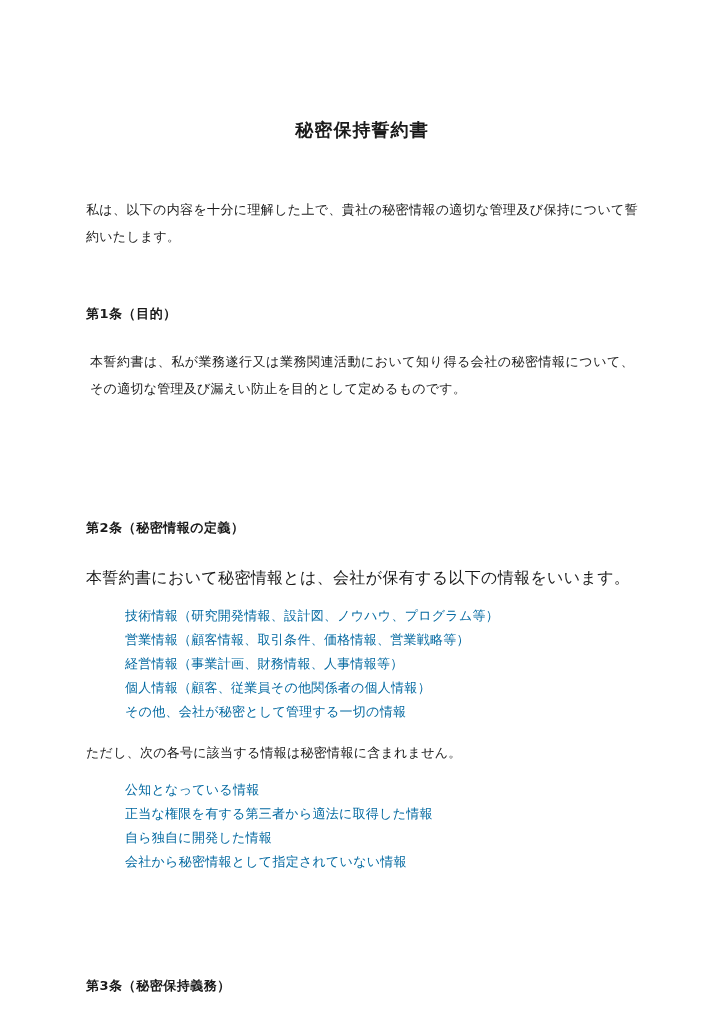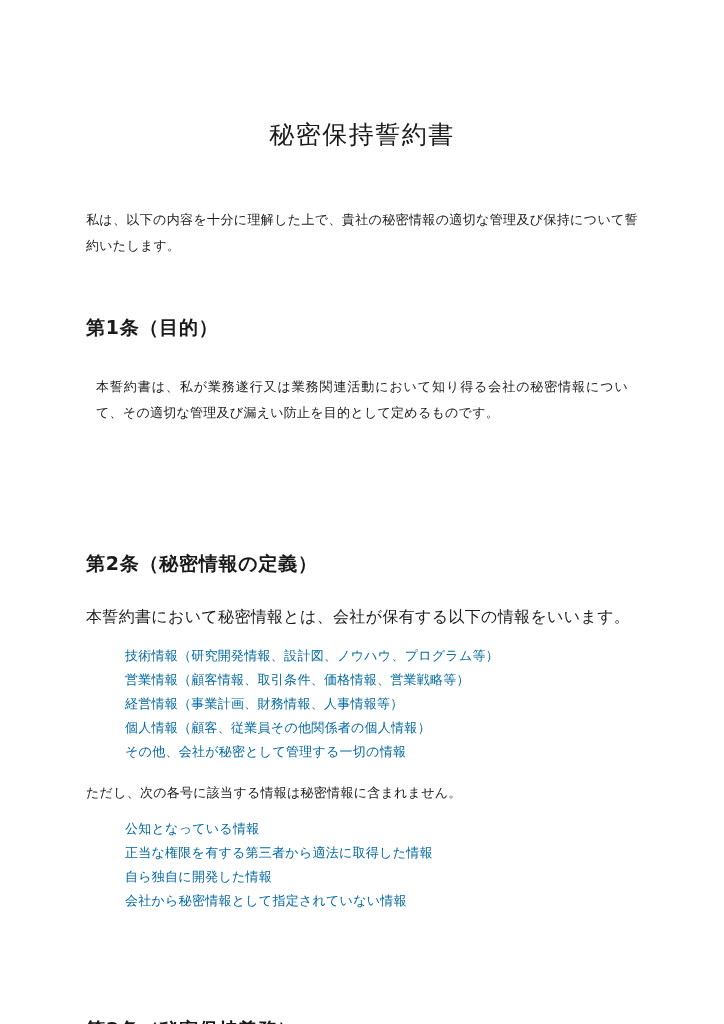--- a/index.html
+++ b/index.html
@@ -22,54 +22,54 @@
   .content {
     position: absolute;
     left: 86px;
     top: 0;
     width: 552px;
   }
 
   .doc-title {
     margin: 0;
     padding-top: 118px;
-    font-size: 25px;
-    font-weight: 400;
+    font-size: 18px;
+    font-weight: 700;
     text-align: center;
     letter-spacing: 0.06em;
     line-height: 1.35;
     color: #1a1a1a;
   }
 
   .intro {
     margin: 0;
     padding-top: 55px;
     font-size: 13px;
     font-weight: 400;
     line-height: 2.05;
     letter-spacing: 0.02em;
     text-align: justify;
     color: #1a1a1a;
   }
 
   .article-heading {
     margin: 0;
-    font-size: 19px;
+    font-size: 13px;
     font-weight: 700;
     line-height: 1.5;
     letter-spacing: 0.04em;
     color: #1a1a1a;
   }
 
   .h-article1 { padding-top: 53px; }
   .h-article2 { padding-top: 112px; }
   .h-article3 { padding-top: 102px; }
 
   .body-text {
-    margin: 10px;
+    margin: 4px;
     padding-top: 22px;
     font-size: 13px;
     font-weight: 400;
     line-height: 2.05;
     letter-spacing: 0.02em;
     text-align: justify;
     color: #1a1a1a;
   }
 
   .lead-text {

